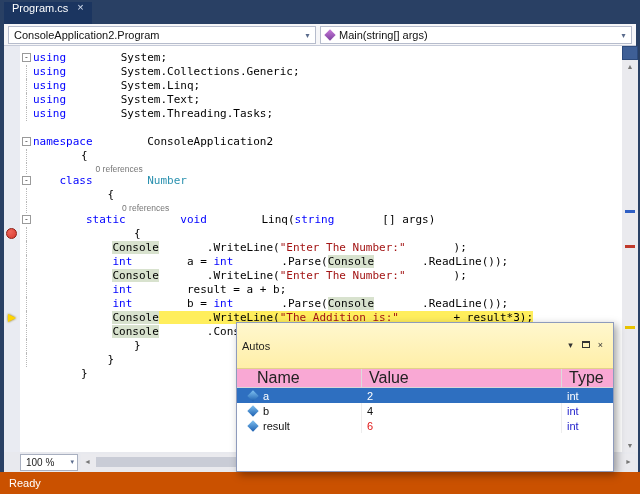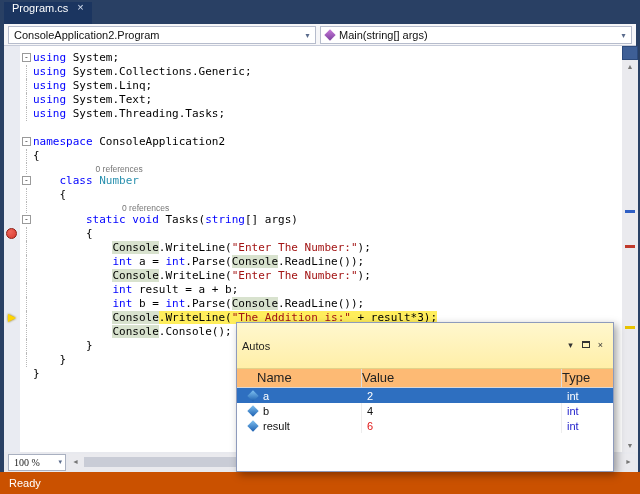--- a/index.html
+++ b/index.html
@@ -33,60 +33,60 @@
   .exec-arrow{position:absolute;left:4px;top:3px;width:0;height:0;border-left:8px solid var(--exec_arrow,#FFD400);
               border-top:4px solid transparent;border-bottom:4px solid transparent;filter:drop-shadow(0 0 1px #8a6d00);}
   .fold-cell{width:13px;flex:0 0 13px;position:relative;}
   .fold-box{position:absolute;left:2px;top:2px;width:9px;height:9px;border:1px solid #9A9A9A;background:#fff;
             font:8px/7px "DejaVu Sans Mono",monospace;text-align:center;color:#444;box-sizing:border-box;}
   .fold-guide{position:absolute;left:6px;top:0;bottom:0;border-left:1px dotted #B8B8B8;}
   .code-cell{white-space:pre;font-family:"DejaVu Sans Mono",monospace;font-size:11px;color:#000;}
   .tk-kw{color:var(--keyword,#0000FF);}
   .tk-ty{color:var(--type_name,#2B91AF);}
   .tk-st{color:var(--string,#A31515);}
-  .tk-pl{color:#000;}
+  .tk-pl{color:#000;margin-left:48px;}
   .tk-hl{background:var(--symbol_highlight,#D8E2CE);}
   .tk-rf{font:8.5px/11px "Liberation Sans",sans-serif;color:var(--codelens,#767676);margin-left:36px;}
   .cur-bg{background:var(--current_line,#FFEE5C);}
 
   
   .split-box{position:absolute;left:622px;top:46px;width:16px;height:14px;background:#3E5F96;border:1px solid #2C4A7C;box-sizing:border-box;}
   .vscroll{position:absolute;left:622px;top:60px;width:16px;height:392px;background:#EAEAEE;}
   .sb-arrow{position:absolute;left:0;right:0;height:13px;text-align:center;font-size:7px;color:#777;line-height:13px;}
   .sb-arrow.up{top:0;} .sb-arrow.down{bottom:0;}
   .sb-mark{position:absolute;left:3px;width:10px;height:3px;}
   .sb-mark.caret{background:#2F5FC4;top:150px;}
   .sb-mark.bp{background:#C0392B;top:185px;}
   .sb-mark.cur{background:#E8C300;top:266px;}
 
   
   .bottom-strip{position:absolute;left:4px;top:452px;width:634px;height:20px;background:#E8E9EE;display:flex;align-items:center;}
-  .zoom-combo{margin-left:4px;width:58px;height:17px;background:#fff;border:1px solid #A9B0C0;display:flex;align-items:center;font-size:10px;box-sizing:border-box;color:#222;font-family:Liberation Serif, serif;}
+  .zoom-combo{margin-left:16px;width:58px;height:17px;background:#fff;border:1px solid #A9B0C0;display:flex;align-items:center;font-size:10px;box-sizing:border-box;color:#222;}
   .zoom-label{flex:1;padding-left:5px;}
   .zoom-caret{font-size:7px;color:#5A6B8C;padding-right:3px;}
   .hscroll{flex:1;height:16px;margin:0 3px;background:#EAEAEE;position:relative;}
   .h-arrow{position:absolute;top:0;width:13px;height:16px;font-size:7px;color:#777;text-align:center;line-height:16px;}
   .h-arrow.left{left:0;} .h-arrow.right{right:0;}
   .h-thumb{position:absolute;left:15px;top:3px;width:170px;height:10px;background:#C9CCD6;}
 
   
   .statusbar{position:absolute;left:0;top:472px;width:640px;height:22px;background:var(--status_bar,#CA5100);
              color:#fff;font-size:11px;display:flex;align-items:center;padding-left:9px;box-sizing:border-box;}
 
   
   .autos-window{position:absolute;left:236px;top:322px;width:378px;height:150px;background:#fff;
                 border:1px solid #8E9BBC;box-shadow:3px 3px 8px rgba(0,0,0,.35);z-index:5;display:flex;flex-direction:column;box-sizing:border-box;}
   .autos-title{height:17px;flex:0 0 17px;background:linear-gradient(var(--autos_title_top,#FFF7CE),var(--autos_title,#FFEFA8));
                display:flex;align-items:center;padding:14px 5px;font-size:11px;color:#1e1e1e;border-bottom:1px solid #E2D28A;}
   .autos-title-label{flex:1;}
   .t-btn{width:15px;text-align:center;color:#333;font-size:9px;line-height:15px;cursor:default;}
   .float-glyph{display:inline-block;width:8px;height:7px;border:1px solid #333;border-top-width:2px;box-sizing:border-box;}
-  .autos-header{display:grid;grid-template-columns:124px 200px 1fr;height:18px;flex:0 0 18px;background:#fdba74;
-                border-bottom:1px solid #D8D8D8;font-size:13px;color:#222;align-items:center;}
-  .ah-cell{padding-left:0;height:100%;line-height:18px;box-sizing:border-box;}
+  .autos-header{display:grid;grid-template-columns:124px 200px 1fr;height:18px;flex:0 0 18px;background:#f9a8d4;
+                border-bottom:1px solid #D8D8D8;font-size:16px;color:#222;align-items:center;}
+  .ah-cell{padding-left:7px;height:100%;line-height:18px;box-sizing:border-box;}
   .ah-cell:first-child{padding-left:20px;}
   .ah-cell.sep{border-left:1px solid #DCDCDC;}
   .autos-rows{flex:1;}
   .autos-row{display:grid;grid-template-columns:124px 200px 1fr;height:15px;align-items:center;font-size:11px;color:#111;}
   .autos-row .cell{height:100%;display:flex;align-items:center;padding-left:5px;box-sizing:border-box;}
   .autos-row .cell.sep{border-left:1px solid #EDEDED;}
   .autos-row.sel{background:var(--selection,#2E6FC0);color:#fff;}
   .autos-row.sel .cell.sep{border-left-color:transparent;}
   .a-name-cell{padding-left:12px !important;}
   .var-icon{width:8px;height:8px;margin-right:6px;background:linear-gradient(135deg,#7EC0F0,#1C5FB0);transform:rotate(45deg);flex:0 0 8px;}
@@ -201,21 +201,21 @@
           <span class="fold-cell">
             <span class="fold-guide"></span>
           </span>
           <span class="code-cell"><span class="ind">        </span><span class="tk-rf">0 references</span></span>
         </div>
         <div class="ed-row">
           <span class="gutter-cell"></span>
           <span class="fold-cell">
             <span class="fold-box">-</span>
           </span>
-          <span class="code-cell"><span class="ind">        </span><span class="tk-kw">static</span><span class="tk-pl"> </span><span class="tk-kw">void</span><span class="tk-pl"> Tasks(</span><span class="tk-kw">string</span><span class="tk-pl">[] args)</span></span>
+          <span class="code-cell"><span class="ind">        </span><span class="tk-kw">static</span><span class="tk-pl"> </span><span class="tk-kw">void</span><span class="tk-pl"> Linq(</span><span class="tk-kw">string</span><span class="tk-pl">[] args)</span></span>
         </div>
         <div class="ed-row">
           <span class="gutter-cell">
             <span class="bp-dot"></span>
           </span>
           <span class="fold-cell">
             <span class="fold-guide"></span>
           </span>
           <span class="code-cell"><span class="ind">        </span><span class="tk-pl">{</span></span>
         </div>

